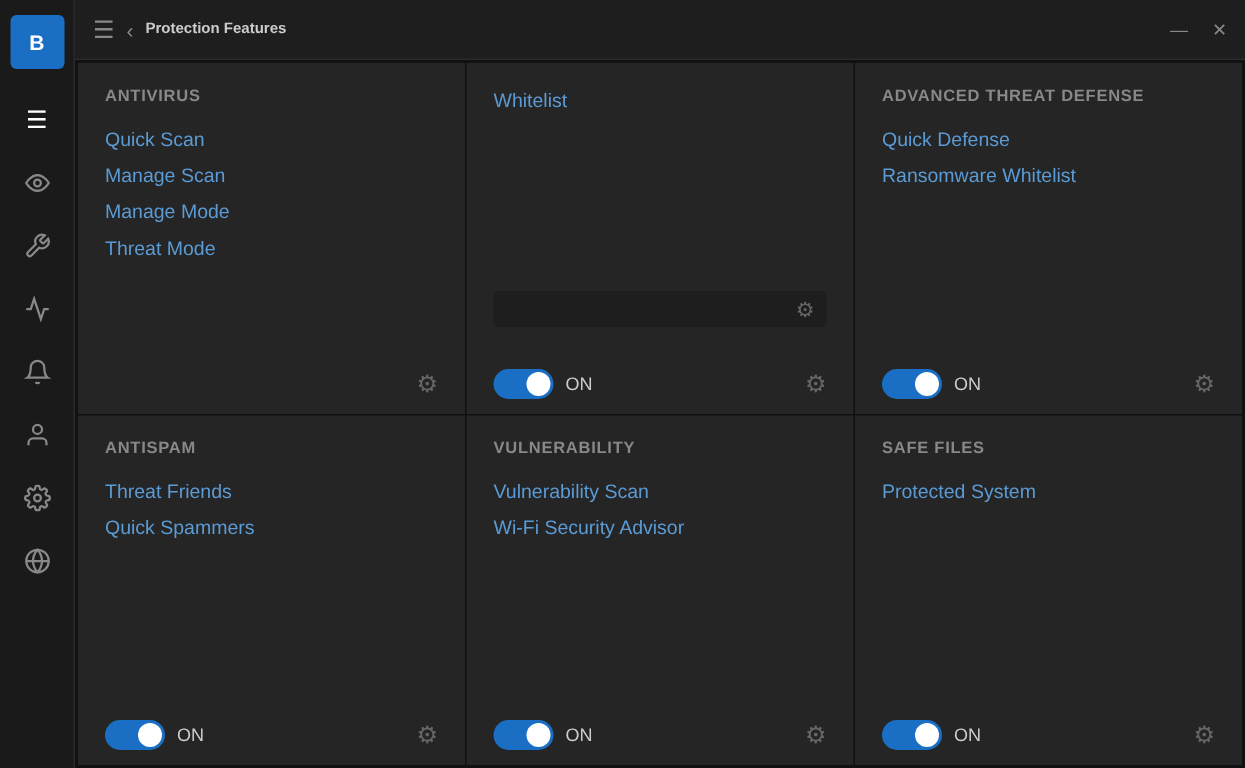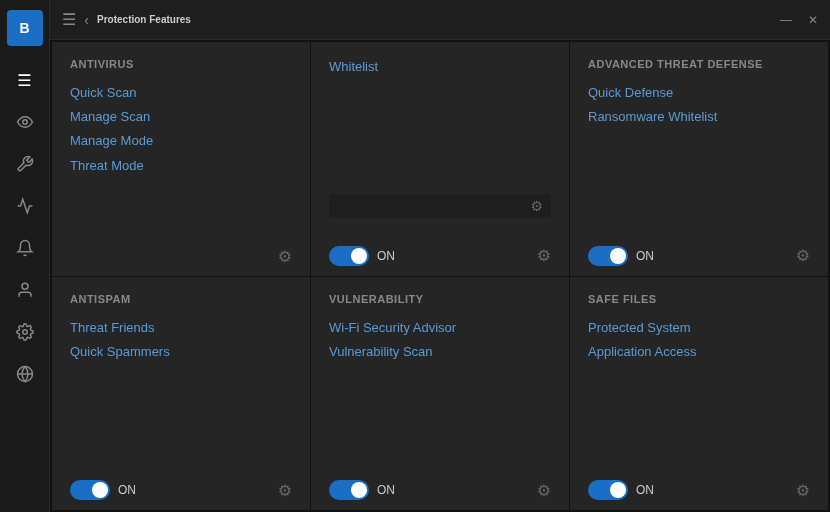--- a/index.html
+++ b/index.html
@@ -325,38 +325,37 @@
           <div class="toggle"></div>
           <span class="toggle-label">ON</span>
         </div>
         <span class="gear-icon">⚙</span>
       </div>
     </div>
 
     <div class="card">
       <div class="card-title">VULNERABILITY</div>
       <div class="card-links">
+        <span class="card-link">Vulnerability Scan</span>
         <span class="card-link">Wi-Fi Security Advisor</span>
-        <span class="card-link">Vulnerability Scan</span>
       </div>
       <div class="spacer"></div>
       <div class="card-footer">
         <div class="toggle-group">
           <div class="toggle"></div>
           <span class="toggle-label">ON</span>
         </div>
         <span class="gear-icon">⚙</span>
       </div>
     </div>
 
     <div class="card">
       <div class="card-title">SAFE FILES</div>
       <div class="card-links">
         <span class="card-link">Protected System</span>
-        <span class="card-link">Application Access</span>
       </div>
       <div class="spacer"></div>
       <div class="card-footer">
         <div class="toggle-group">
           <div class="toggle"></div>
           <span class="toggle-label">ON</span>
         </div>
         <span class="gear-icon">⚙</span>
       </div>
     </div>

